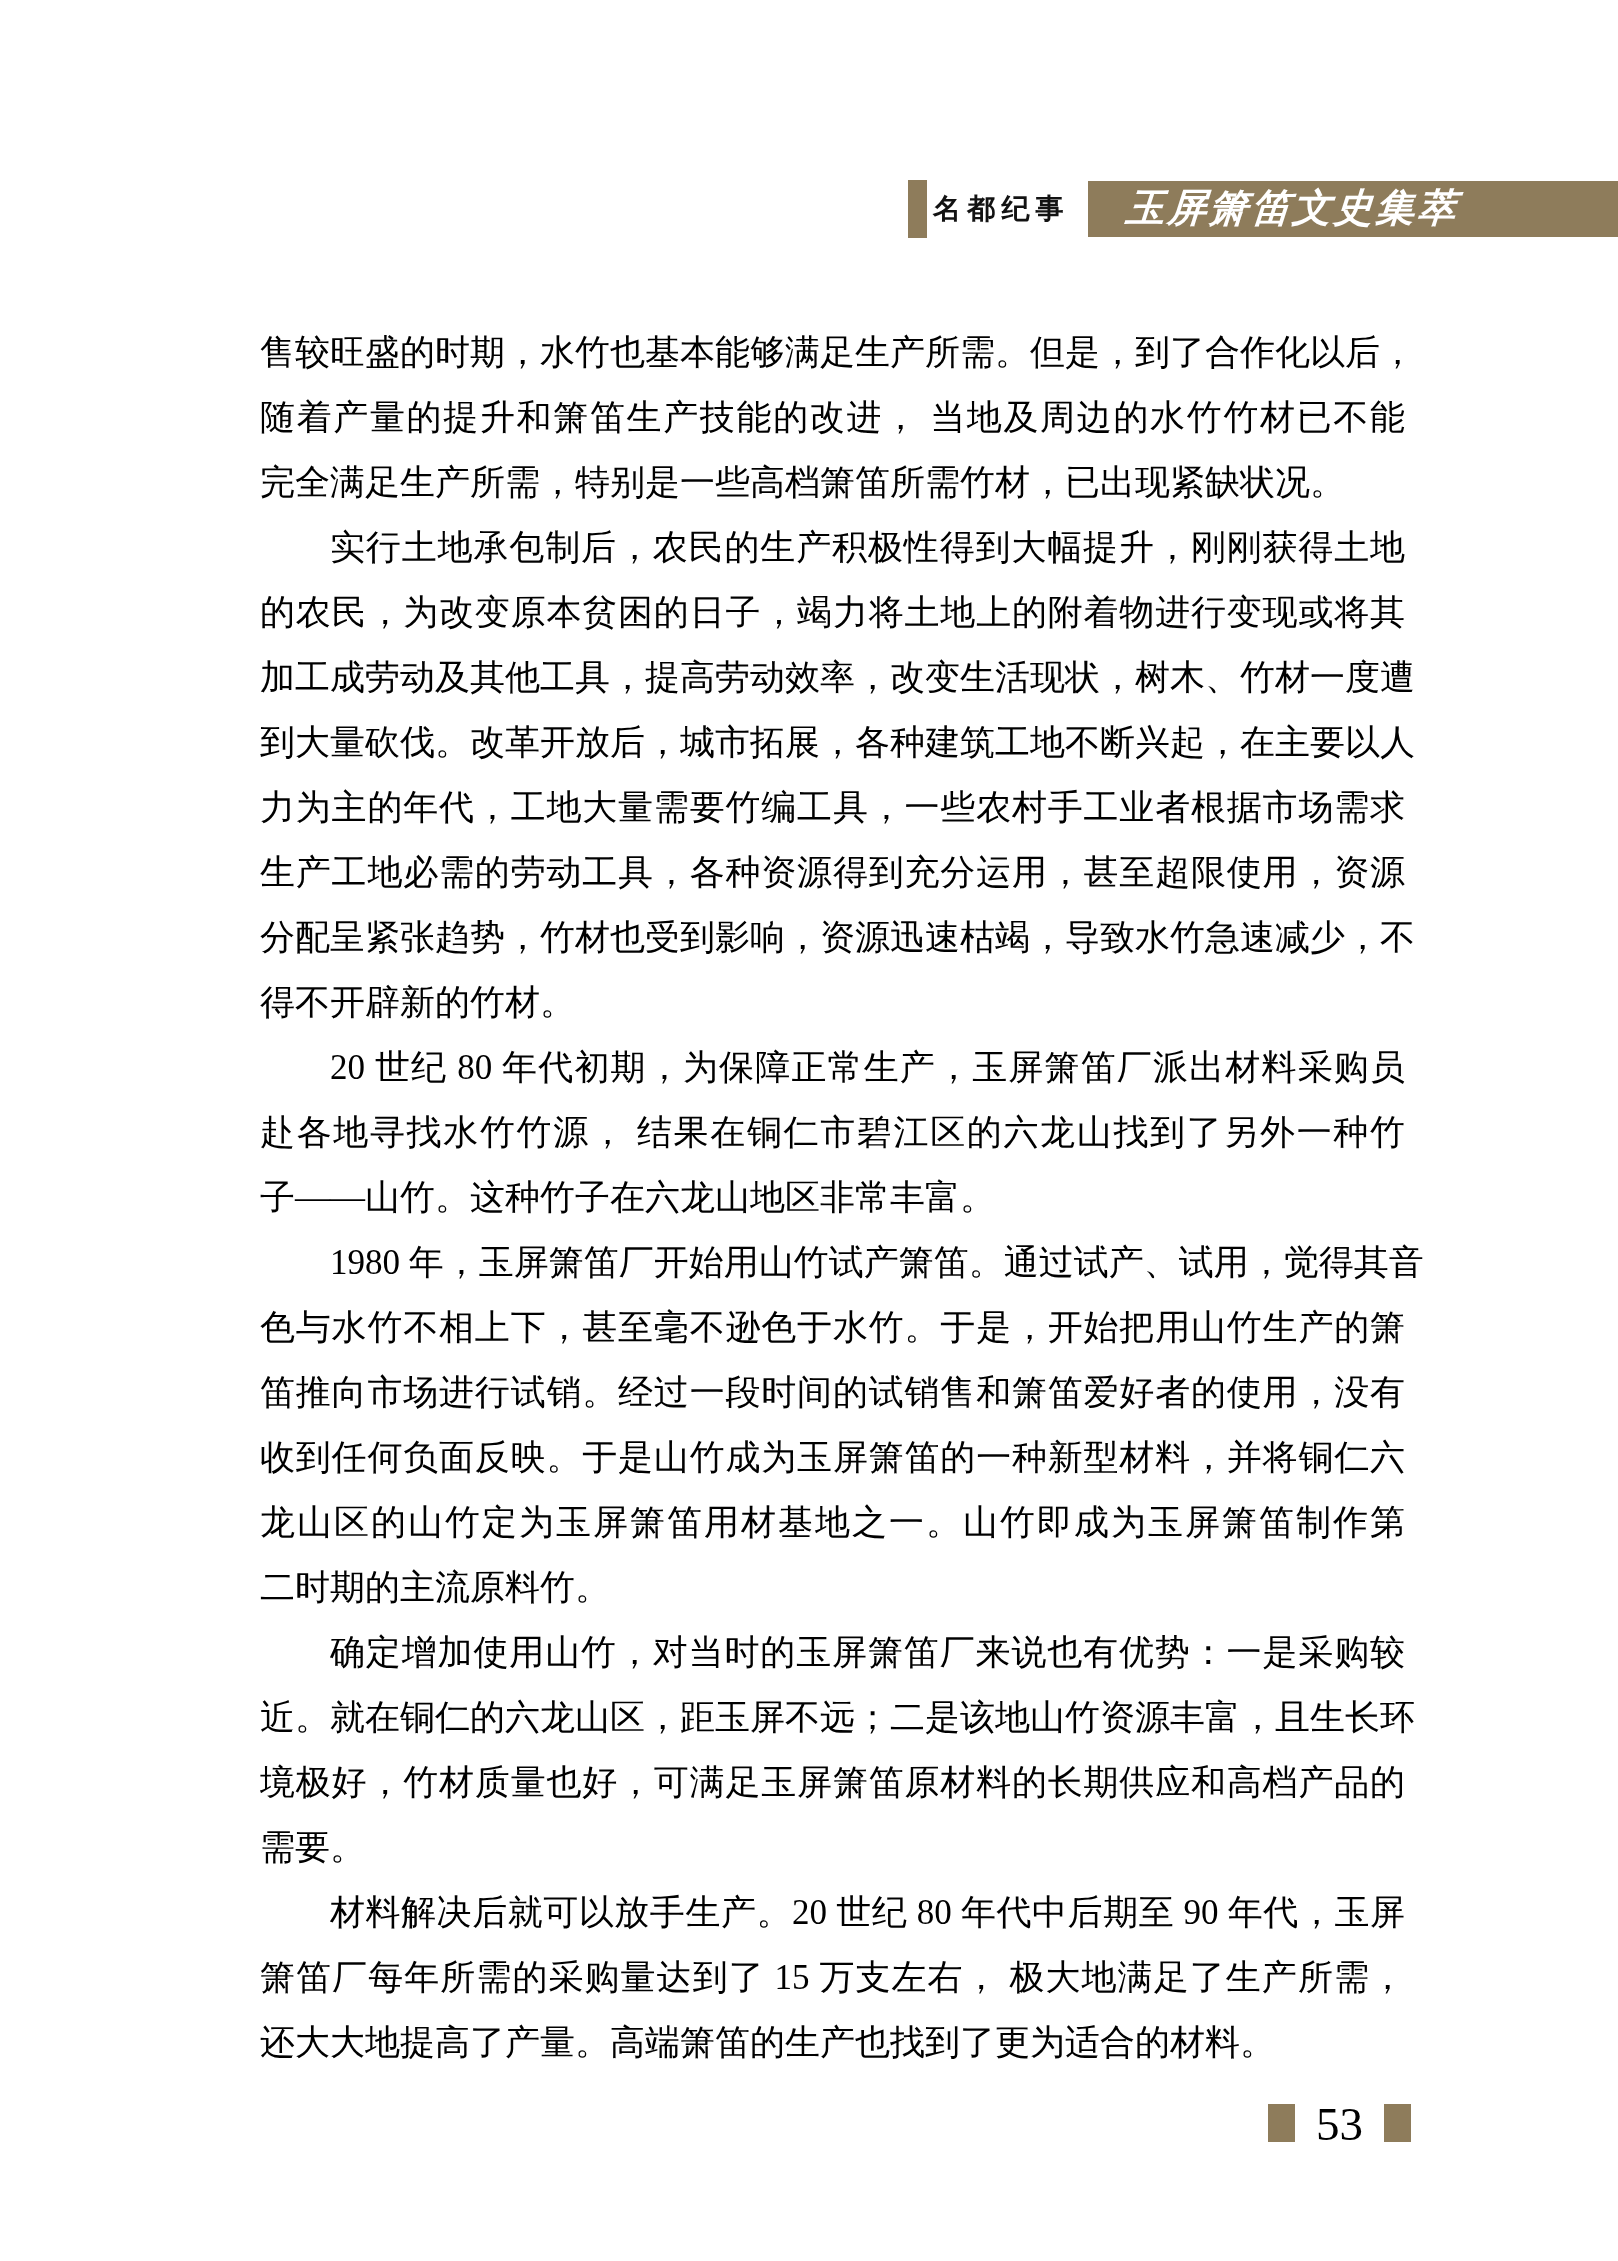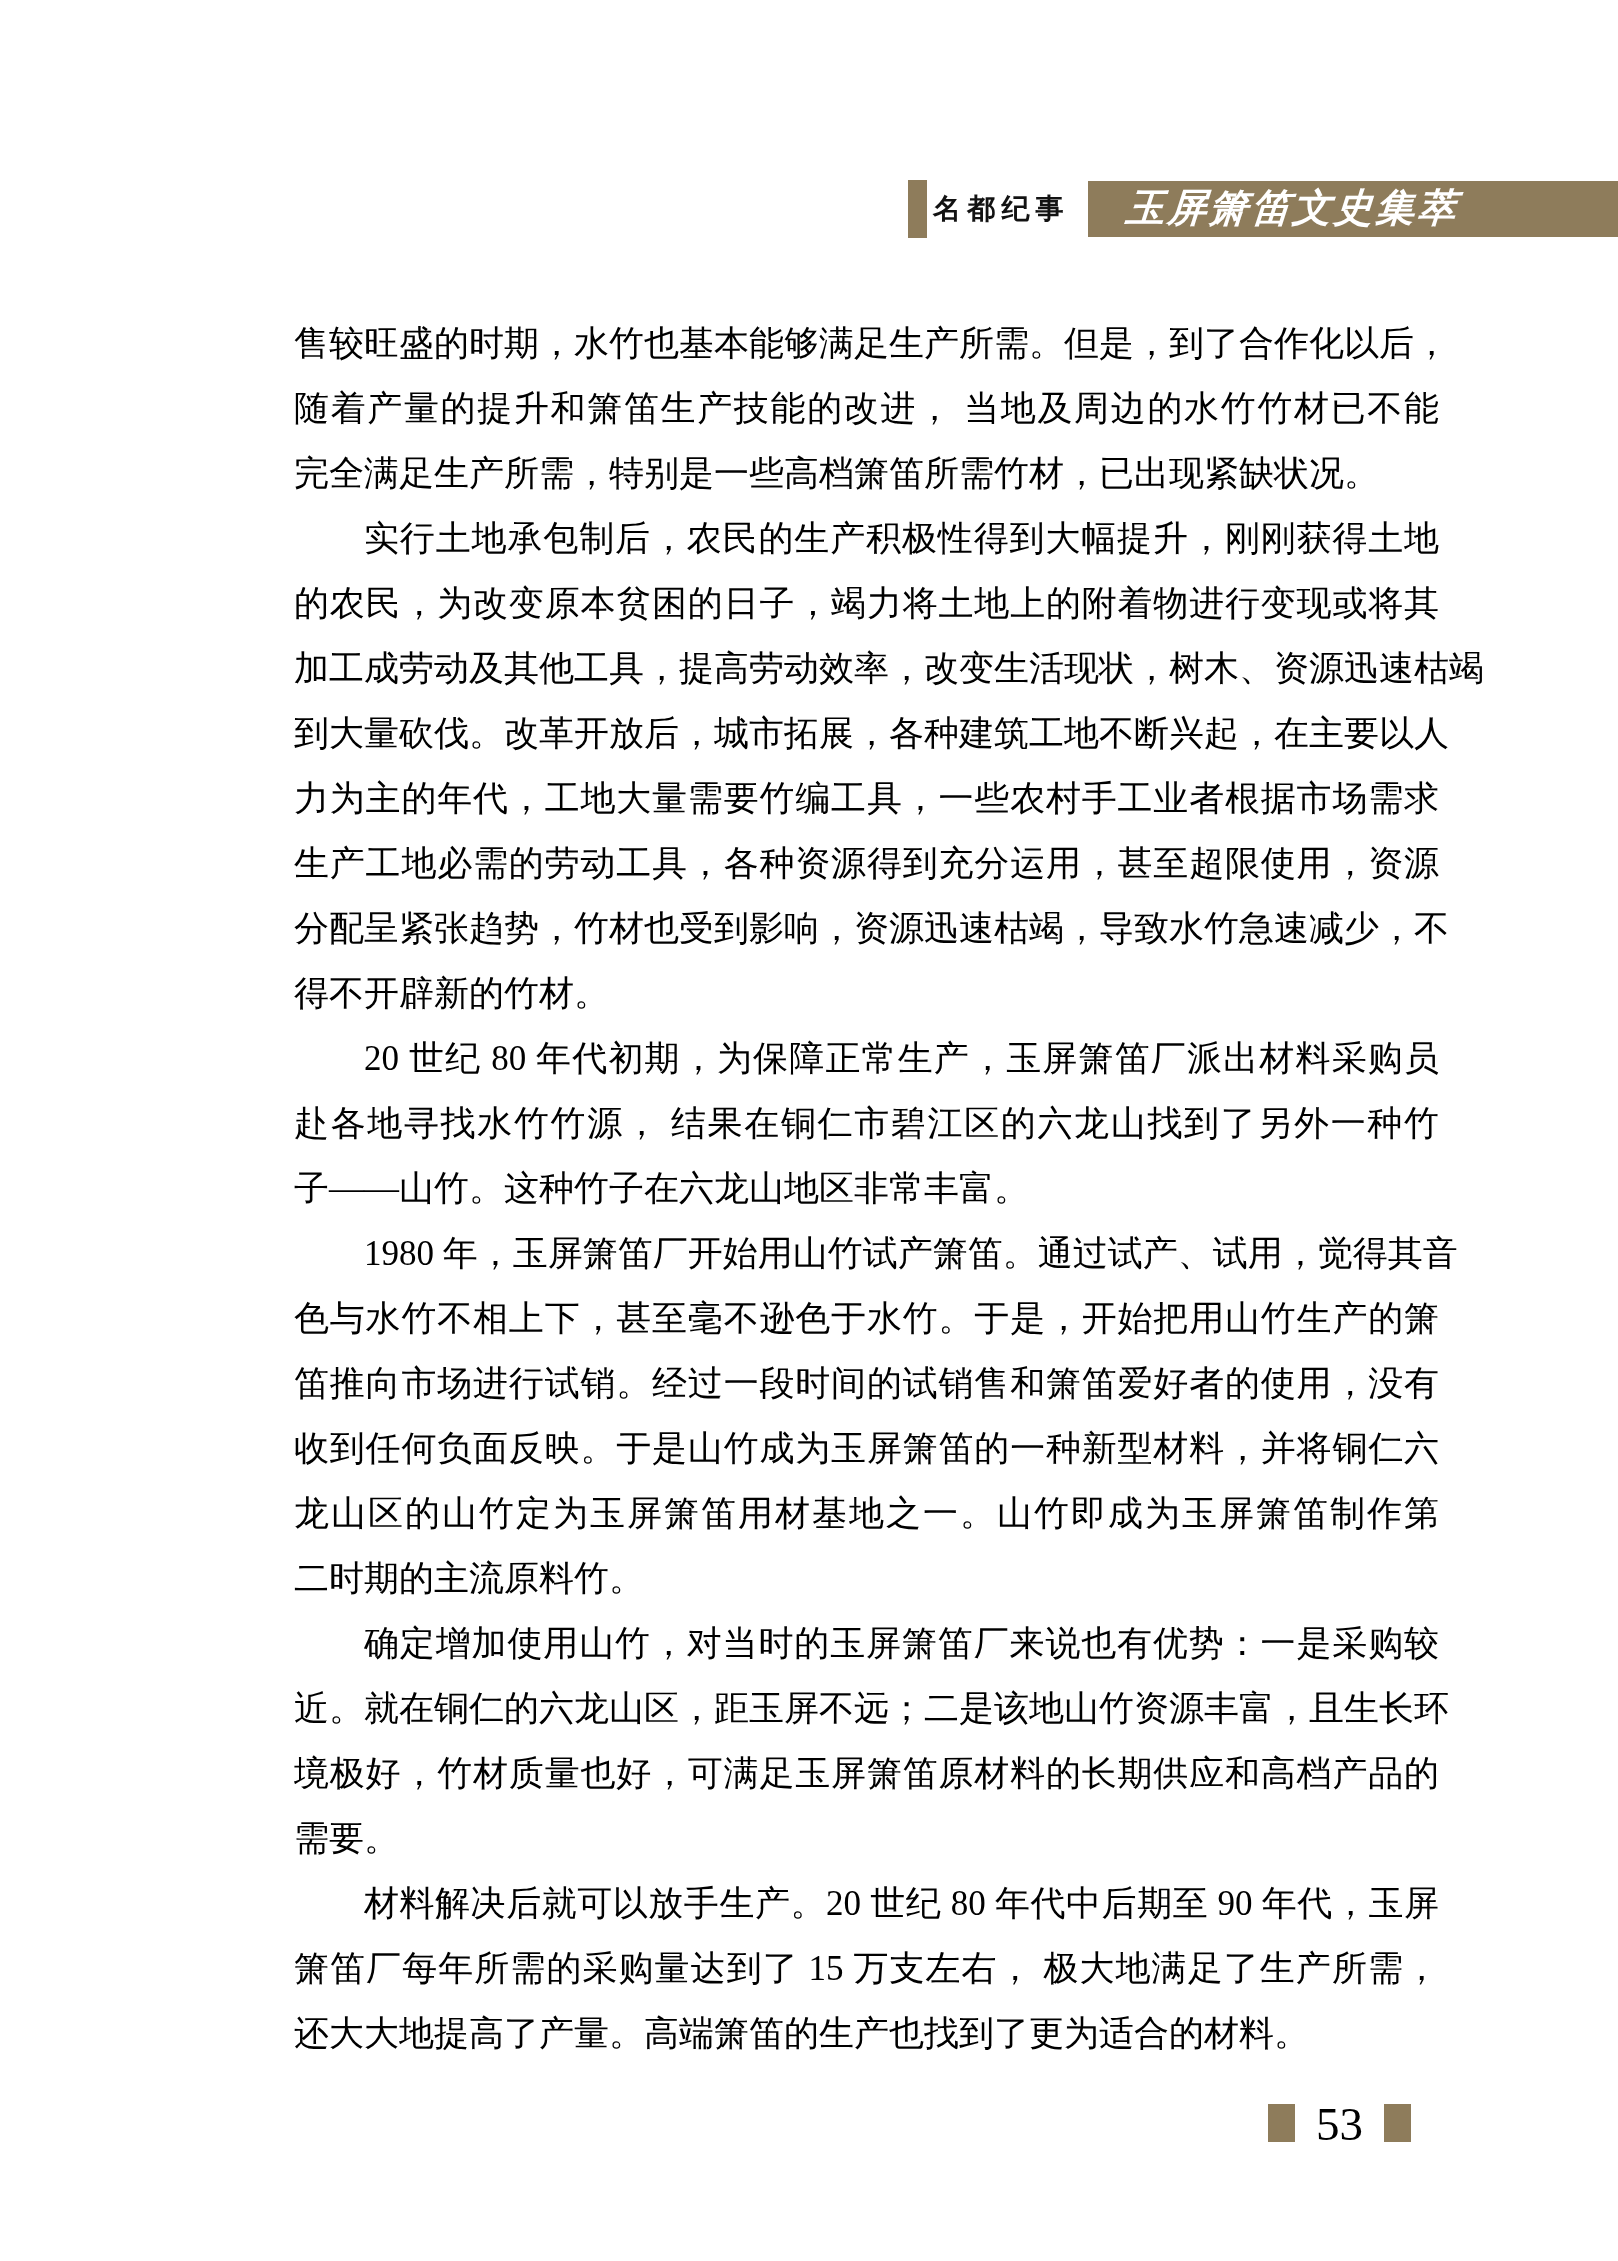--- a/index.html
+++ b/index.html
@@ -24,21 +24,21 @@
     letter-spacing:6.2px;color:#121212;white-space:nowrap;
   }
   .banner-title{
     position:absolute;left:1124px;top:181px;height:56px;
     line-height:53px;font-size:39px;font-weight:bold;font-style:italic;
     letter-spacing:2.6px;color:#ffffff;white-space:nowrap;
     transform:skewX(-4deg);transform-origin:left bottom;
   }
   
   .text-col{
-    position:absolute;left:260px;top:311px;width:1145px;margin-left:34px;
+    position:absolute;left:260px;top:320px;width:1145px;
   }
   .line{
     height:65px;line-height:65px;font-size:35px;
     text-align:justify;text-align-last:justify;
     white-space:nowrap;overflow:visible;
   }
   .line.indent{text-indent:70px;}
   .line.end{text-align:right;text-align-last:left;}
   
   .footer-square{
@@ -61,21 +61,21 @@
   <div class="section-label">名都纪事</div>
   <div class="banner-title">玉屏箫笛文史集萃</div>
 
   <div class="text-col">
     <div class="line">售较旺盛的时期，水竹也基本能够满足生产所需。但是，到了合作化以后，</div>
     <div class="line">随着产量的提升和箫笛生产技能的改进， 当地及周边的水竹竹材已不能</div>
     <div class="line end">完全满足生产所需，特别是一些高档箫笛所需竹材，已出现紧缺状况。</div>
 
     <div class="line indent">实行土地承包制后，农民的生产积极性得到大幅提升，刚刚获得土地</div>
     <div class="line">的农民，为改变原本贫困的日子，竭力将土地上的附着物进行变现或将其</div>
-    <div class="line">加工成劳动及其他工具，提高劳动效率，改变生活现状，树木、资源迅速枯竭</div>
+    <div class="line">加工成劳动及其他工具，提高劳动效率，改变生活现状，树木、竹材一度遭</div>
     <div class="line">到大量砍伐。改革开放后，城市拓展，各种建筑工地不断兴起，在主要以人</div>
     <div class="line">力为主的年代，工地大量需要竹编工具，一些农村手工业者根据市场需求</div>
     <div class="line">生产工地必需的劳动工具，各种资源得到充分运用，甚至超限使用，资源</div>
     <div class="line">分配呈紧张趋势，竹材也受到影响，资源迅速枯竭，导致水竹急速减少，不</div>
     <div class="line end">得不开辟新的竹材。</div>
 
     <div class="line indent">20 世纪 80 年代初期，为保障正常生产，玉屏箫笛厂派出材料采购员</div>
     <div class="line">赴各地寻找水竹竹源， 结果在铜仁市碧江区的六龙山找到了另外一种竹</div>
     <div class="line end">子——山竹。这种竹子在六龙山地区非常丰富。</div>
 

